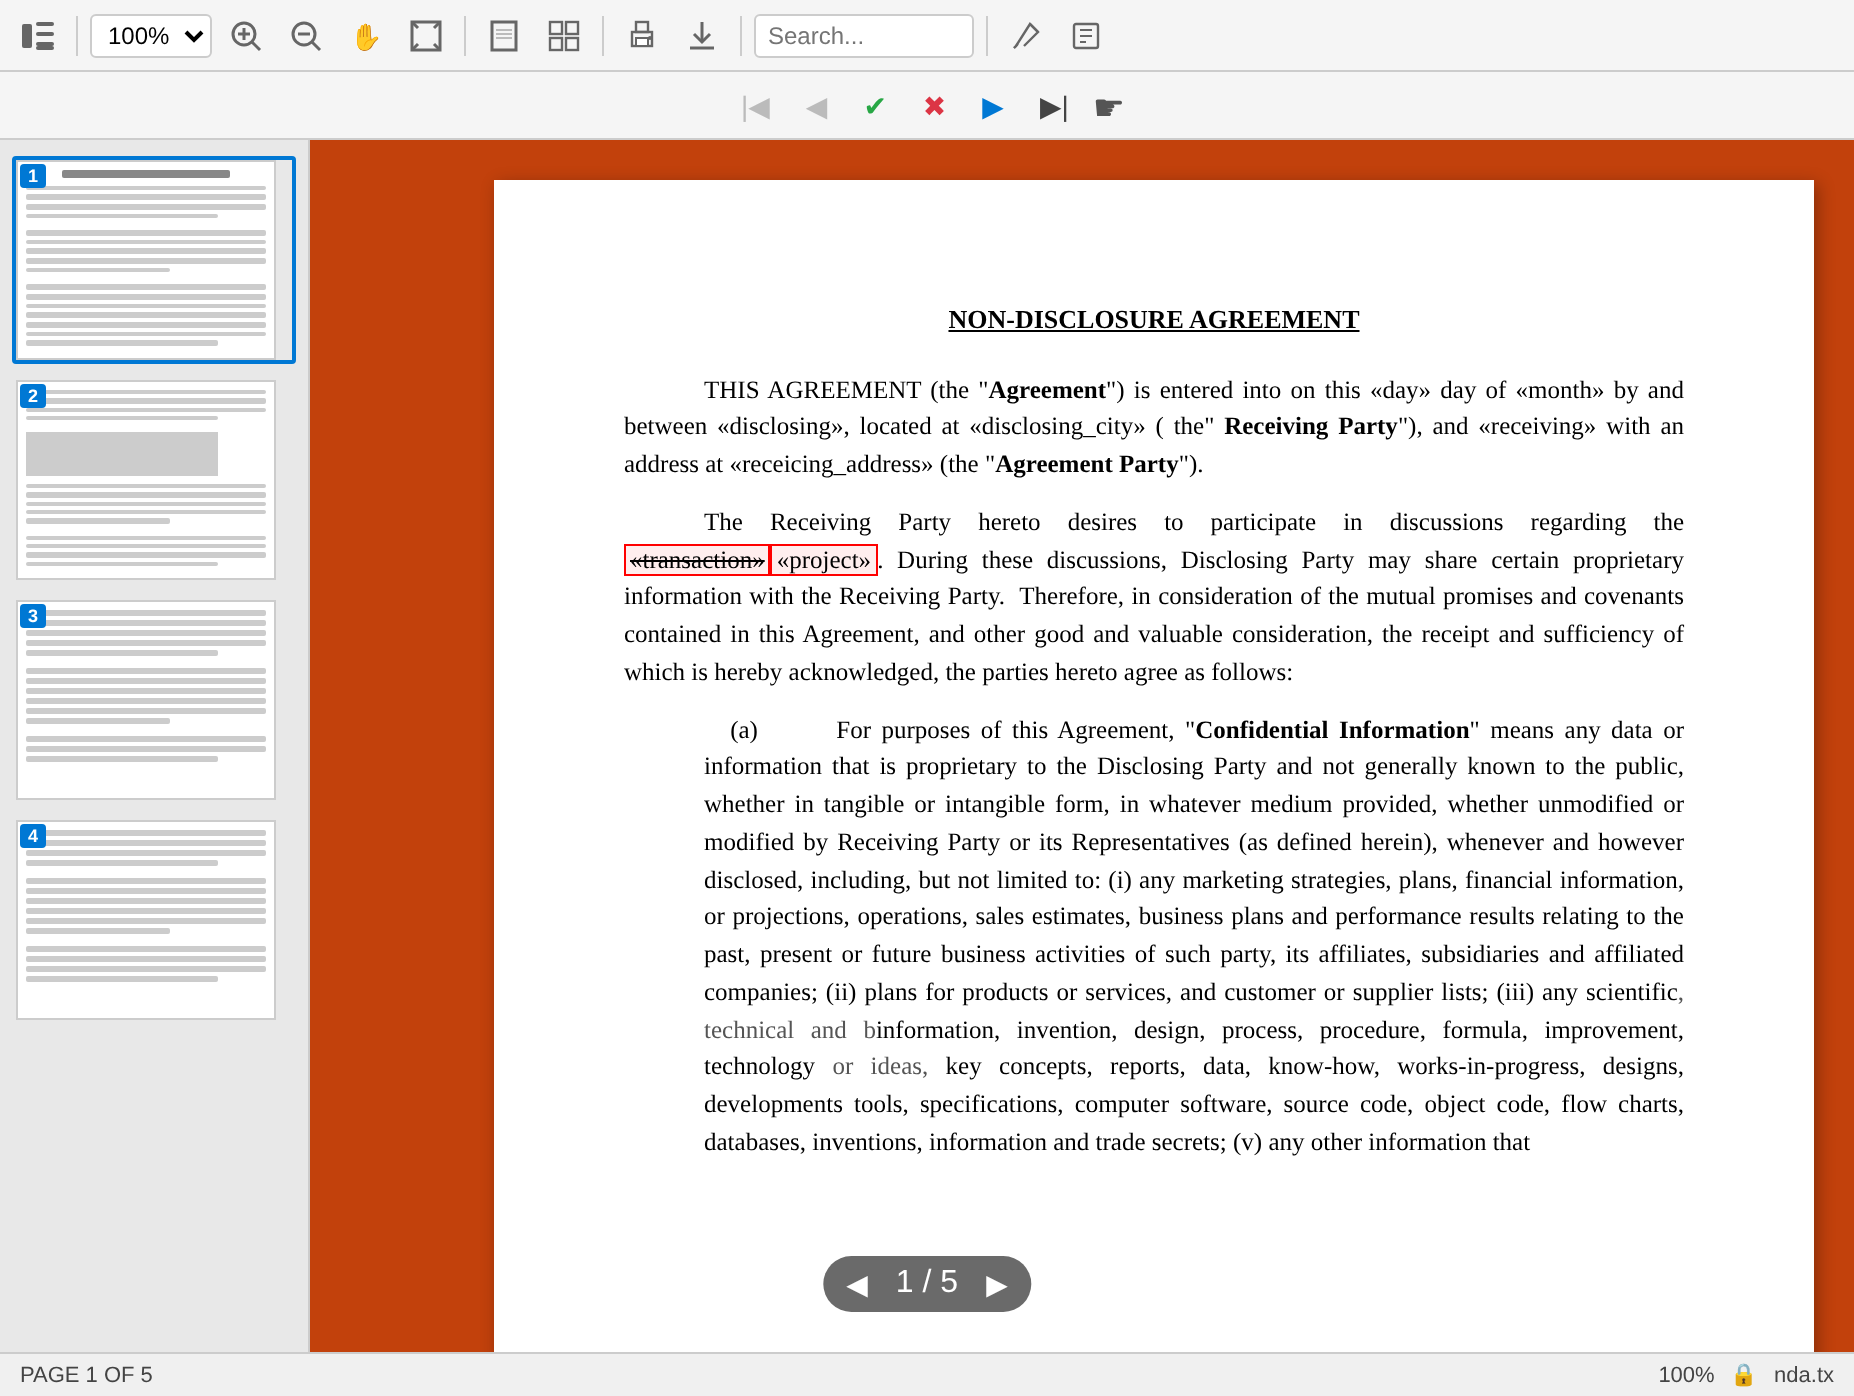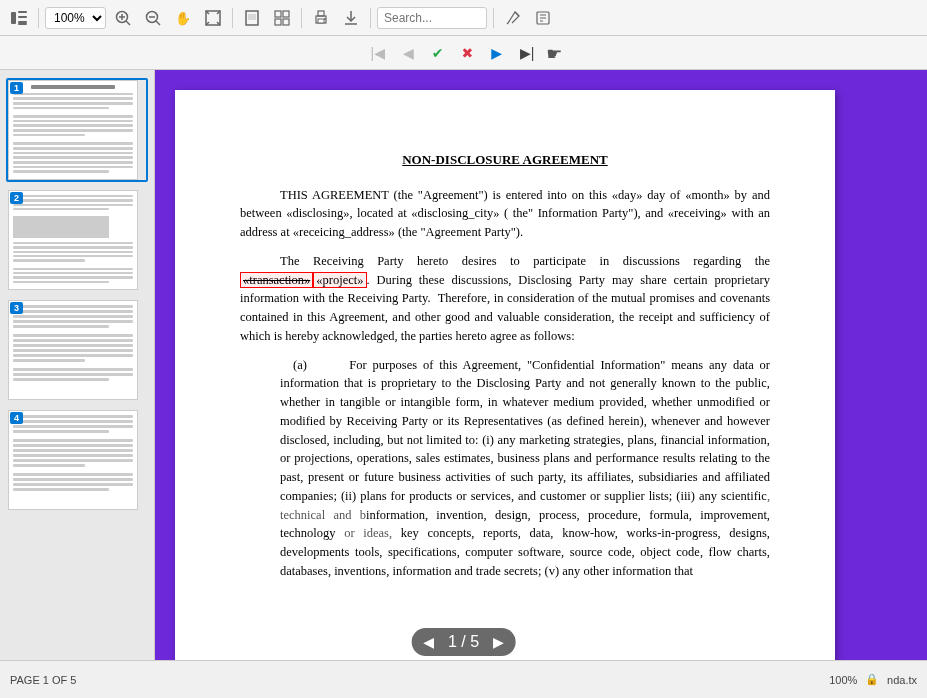--- a/index.html
+++ b/index.html
@@ -133,26 +133,26 @@
       border-radius: 1px;
     }
     .thumb-line.short { width: 60%; }
     .thumb-line.medium { width: 80%; }
     .thumb-line.full { width: 100%; }
     .thumb-line.title { height: 4px; background: #888; width: 70%; align-self: center; margin-bottom: 4px; }
 
     
     .doc-area {
       flex: 1;
-      background: #6d28d9;
+      background: #c2410c;
       overflow-y: auto;
       overflow-x: auto;
       position: relative;
       display: flex;
-      justify-content: flex-start;
+      justify-content: flex-end;
       padding: 20px;
     }
     .doc-area::-webkit-scrollbar { width: 10px; }
     .doc-area::-webkit-scrollbar-thumb { background: #888; border-radius: 3px; }
 
     .page-doc {
       background: white;
       width: 660px;
       min-height: 860px;
       padding: 60px 65px;
@@ -227,31 +227,31 @@
     }
 
     
     .status-bar {
       display: flex;
       align-items: center;
       justify-content: space-between;
       background: #f0f0f0;
       border-top: 1px solid #ccc;
       padding: 2px 10px;
-      height: 38px;
+      height: 22px;
       font-size: 11px;
       color: #444;
     }
     .status-right {
       display: flex;
       align-items: center;
       gap: 8px;
     }
 
-    .bold { font-weight: normal; }
+    .bold { font-weight: bold; }
   </style>
 </head>
 <body>
 
 <div class="toolbar">
   <button class="toolbar-btn">
     <svg width="16" height="14" viewBox="0 0 16 14">
         <rect x="0" y="1" width="5" height="12" rx="1" fill="#666"></rect>
         <rect x="7" y="0" width="9" height="2" rx="1" fill="#666"></rect>
         <rect x="7" y="5" width="9" height="2" rx="1" fill="#666"></rect>
@@ -442,21 +442,21 @@
       </div>
     </div>
   </div>
 
   <div class="doc-area">
     <div class="page-doc">
 
       <div class="doc-title">NON-DISCLOSURE AGREEMENT</div>
 
       <p class="doc-para">
-        THIS AGREEMENT (the "<span class="bold">Agreement</span>") is entered into on this «day» day of «month» by and between «disclosing», located at «disclosing_city» ( the" <span class="bold">Information Party</span>"), and «receiving» with an address at «receicing_address» (the "<span class="bold">Agreement Party</span>").
+        THIS AGREEMENT (the "<span class="bold">Agreement</span>") is entered into on this «day» day of «month» by and between «disclosing», located at «disclosing_city» ( the" <span class="bold">Receiving Party</span>"), and «receiving» with an address at «receicing_address» (the "<span class="bold">Agreement Party</span>").
       </p>
 
       <p class="doc-para">
         The Receiving Party hereto desires to participate in discussions regarding the <span class="highlight-box"><span class="strikethrough">«transaction»</span></span><span class="highlight-box">«project»</span>. During these discussions, Disclosing Party may share certain proprietary information with the Receiving Party.&nbsp; Therefore, in consideration of the mutual promises and covenants contained in this Agreement, and other good and valuable consideration, the receipt and sufficiency of which is hereby acknowledged, the parties hereto agree as follows:
       </p>
 
 
       <div class="doc-sub-para">
         <span style="display:inline-block; width:40px; text-align:center;">(a)</span>
         &nbsp;&nbsp;&nbsp;&nbsp;For purposes of this Agreement, "<span class="bold">Confidential Information</span>" means any data or information that is proprietary to the Disclosing Party and not generally known to the public, whether in tangible or intangible form, in whatever medium provided, whether unmodified or modified by Receiving Party or its Representatives (as defined herein), whenever and however disclosed, including, but not limited to: (i) any marketing strategies, plans, financial information, or projections, operations, sales estimates, business plans and performance results relating to the past, present or future business activities of such party, its affiliates, subsidiaries and affiliated companies; (ii) plans for products or services, and customer or supplier lists; (iii) any scientific<span style="color:#555;">, technical and b</span>information, invention, design, process, procedure, formula, improvement, technology <span style="color:#555;">or ideas,</span> key concepts, reports, data, know-how, works-in-progress, designs, developments tools, specifications, computer software, source code, object code, flow charts, databases, inventions, information and trade secrets; (v) any other information that

